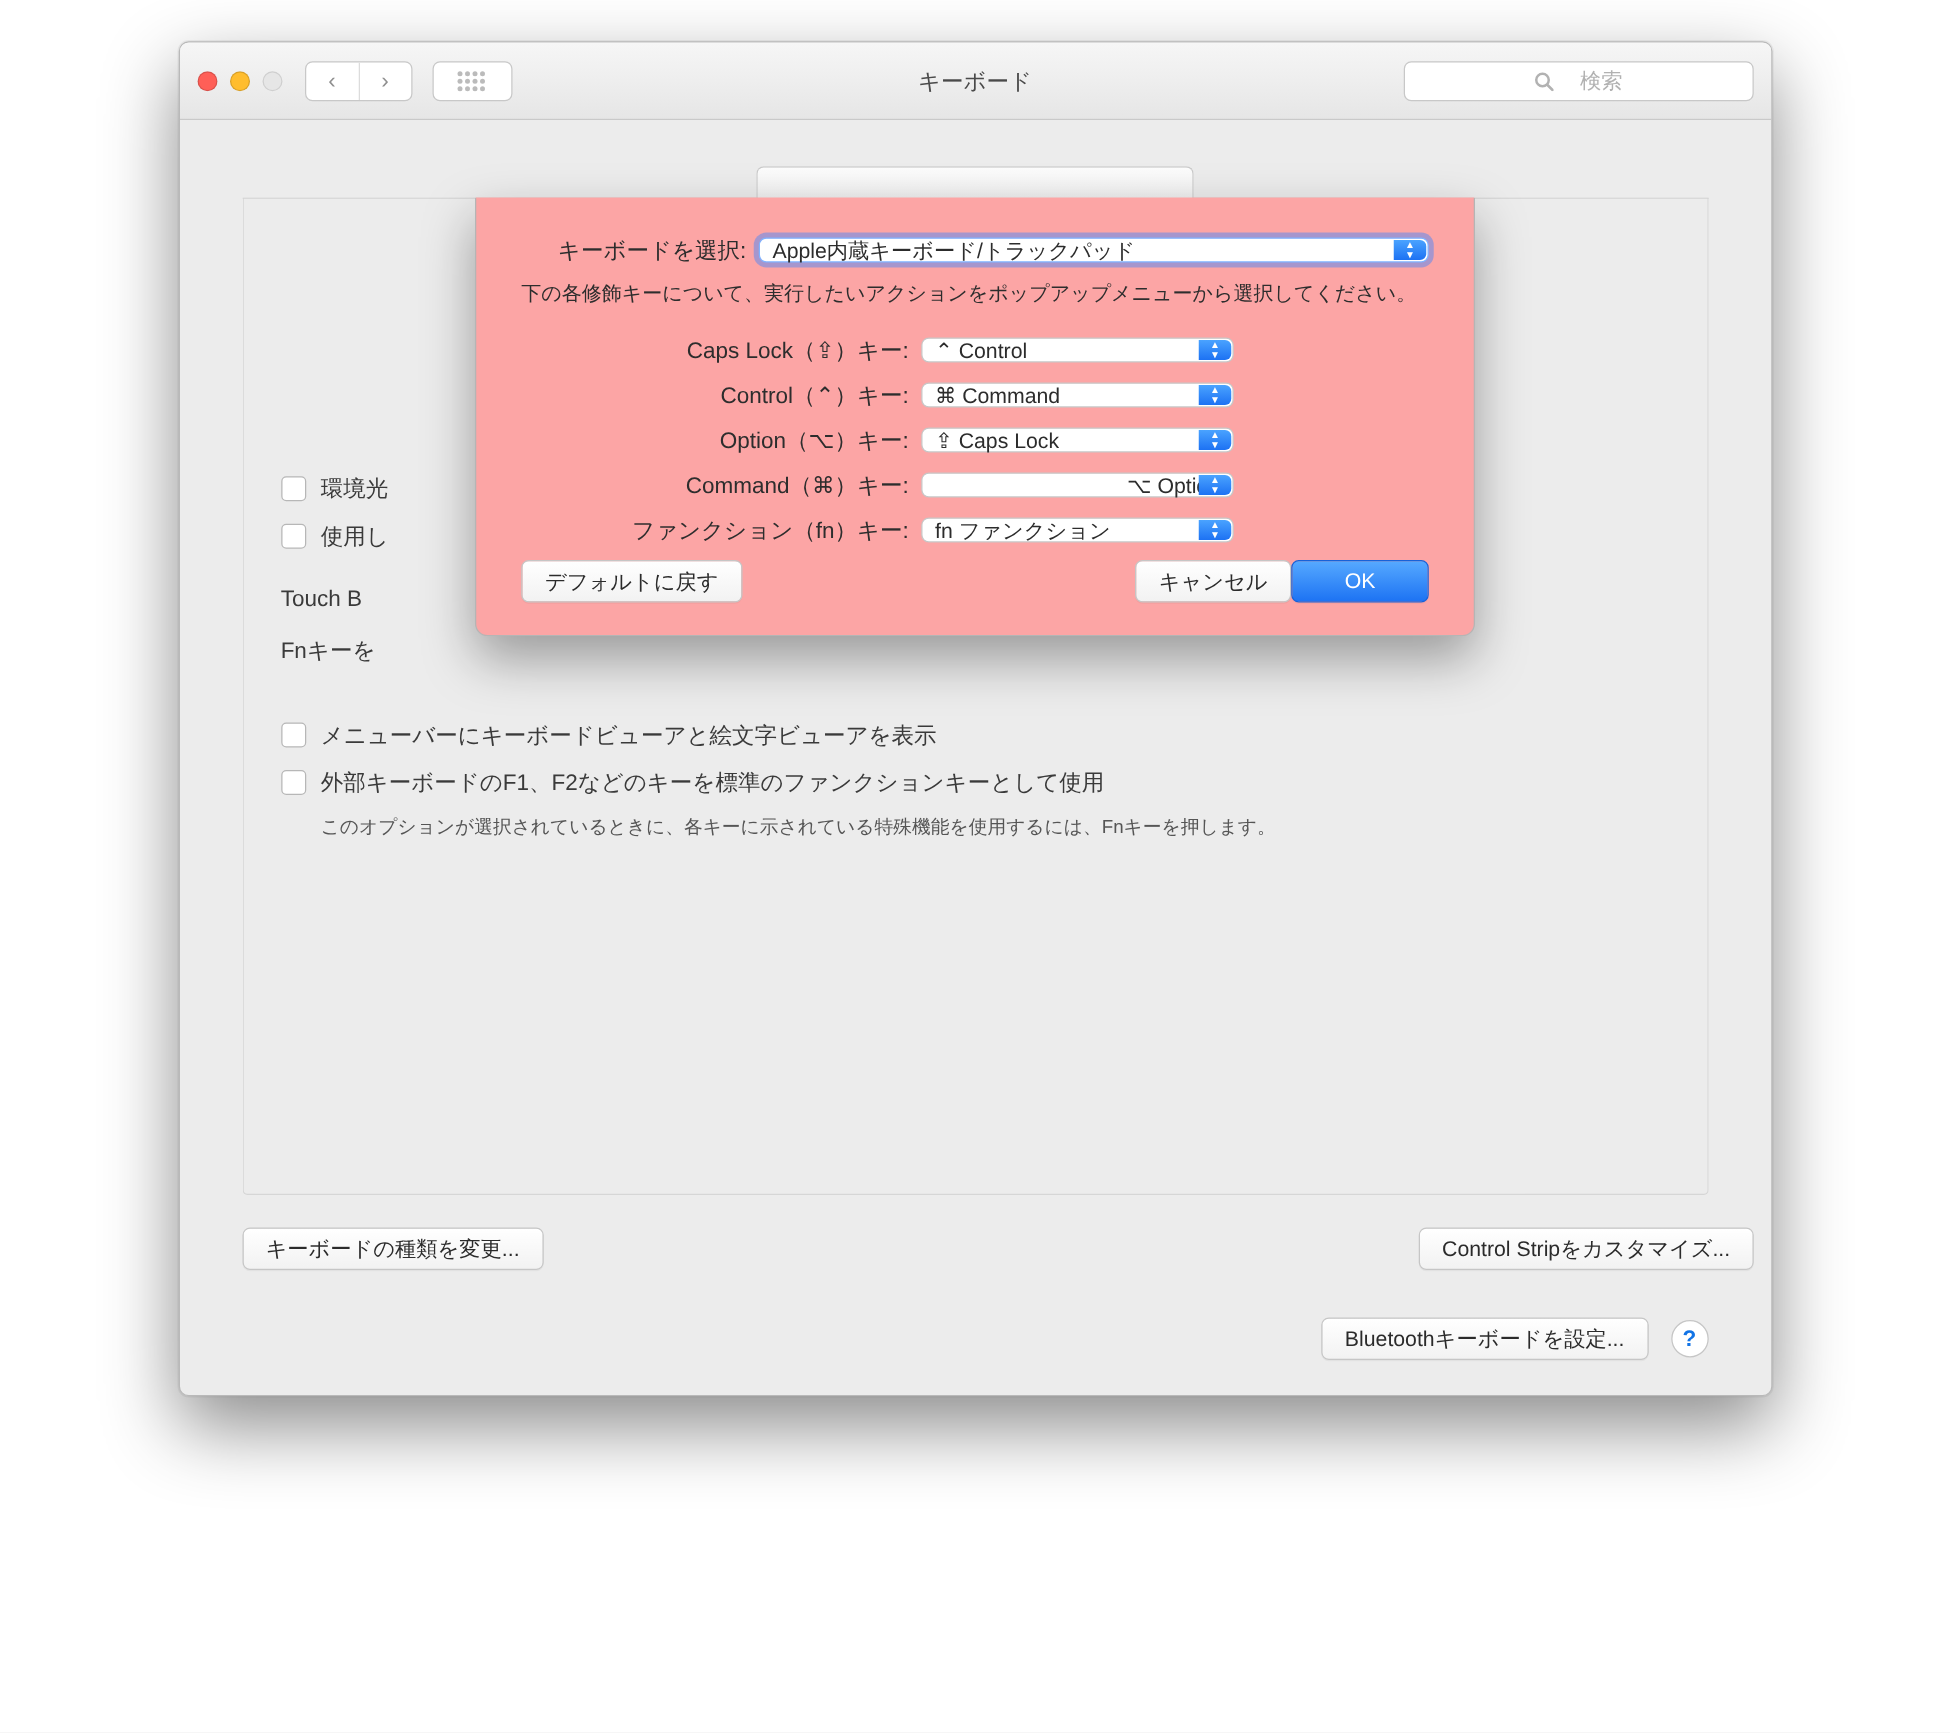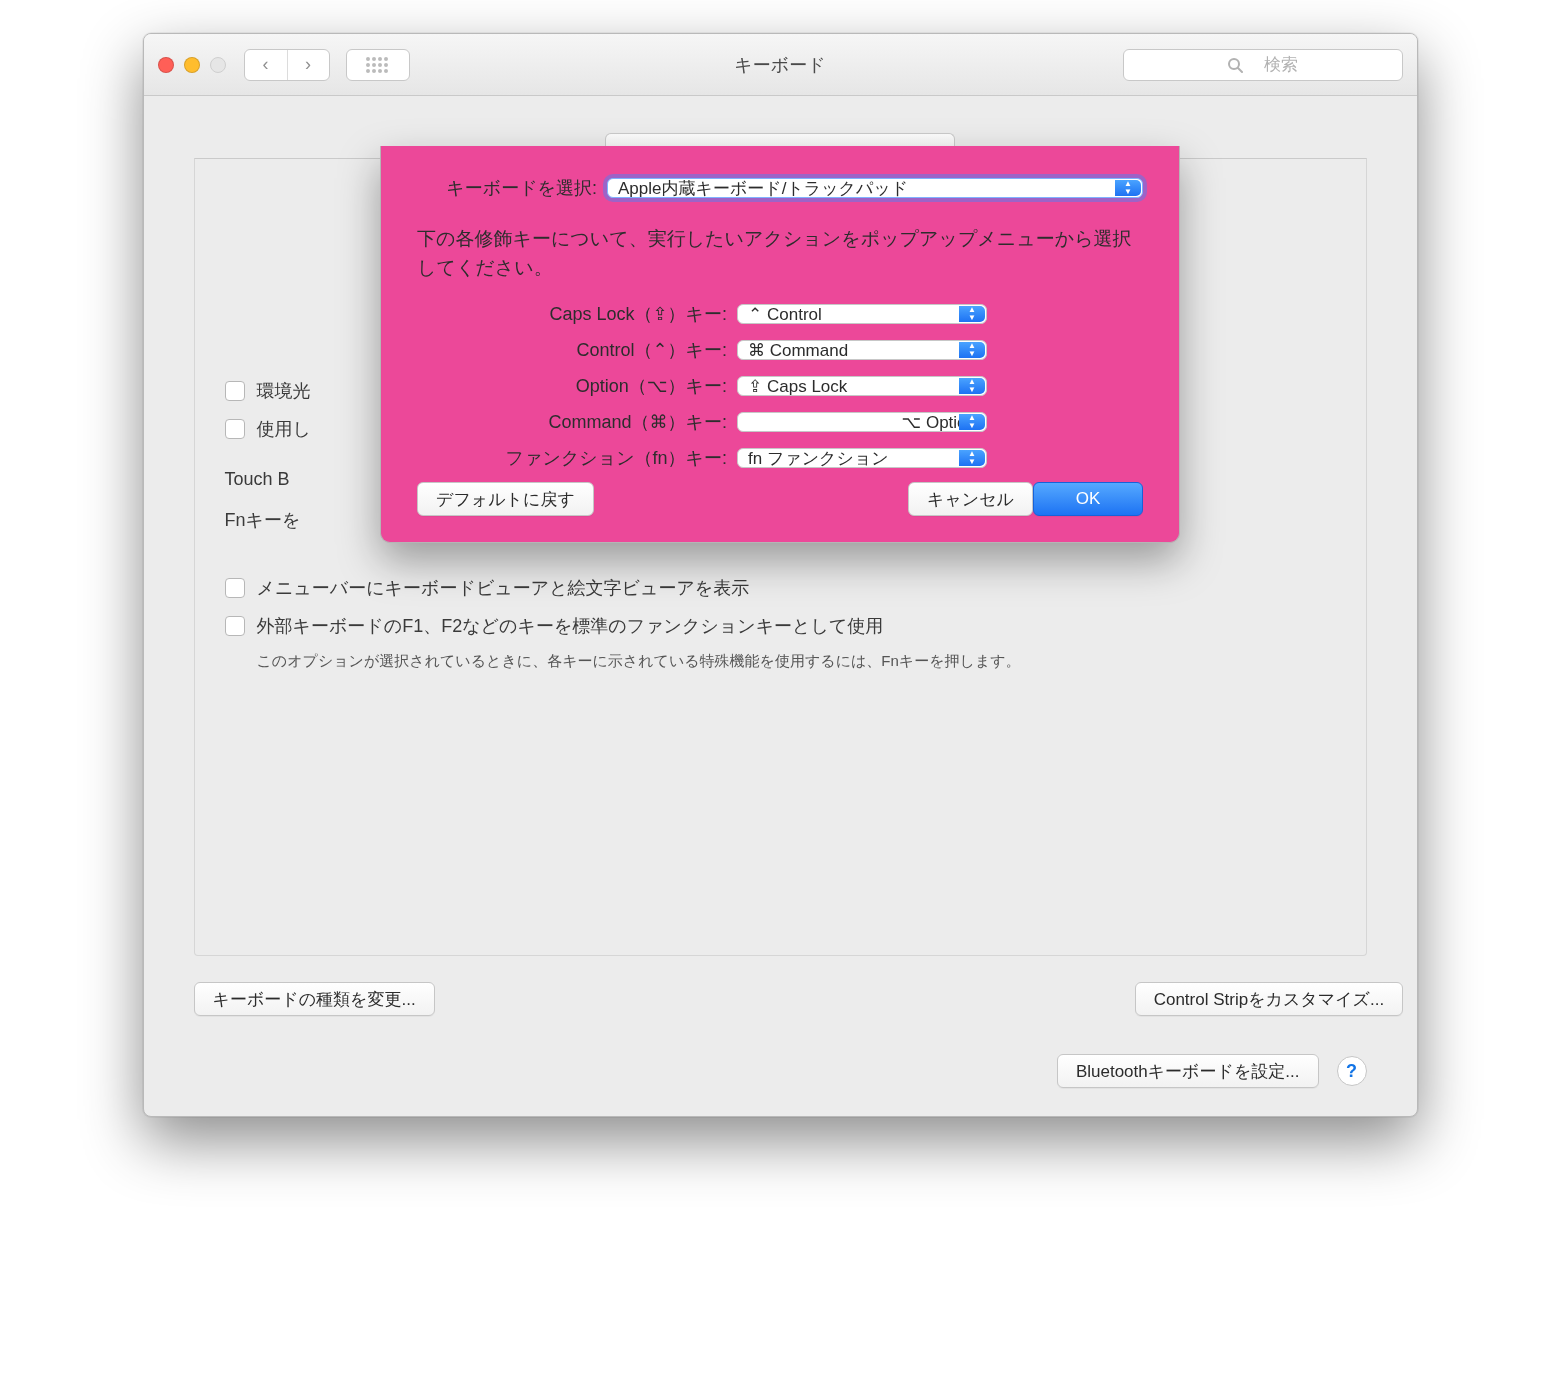--- a/index.html
+++ b/index.html
@@ -81,22 +81,22 @@
   }
   .help {
     width:30px; height:30px; border-radius:50%;
     border:1px solid #c6c6c6; background:#fff;
     display:flex; align-items:center; justify-content:center;
     color:#1274e6; font-size:18px; font-weight:600;
   }
 
   
   .sheet {
-    position:absolute; top:50px; left:50%; transform:translateX(-50%);
-    width:800px; background:#ec4899;
+    position:absolute; top:62px; left:50%; transform:translateX(-50%);
+    width:800px; background:#fca5a5;
     border:1px solid #b5b5b5; border-top:none;
     border-radius:0 0 10px 10px;
     box-shadow:0 18px 42px rgba(0,0,0,0.35);
     padding:30px 36px 26px 36px;
     z-index:5;
   }
   .sheet-row { display:flex; align-items:center; margin-bottom:12px; gap:10px;}
   .sheet-row .lbl { font-size:18px; color:#2d2d2d; text-align:right; flex:0 0 310px;}
   .popup {
     position:relative; flex:1; height:20px;
@@ -107,21 +107,21 @@
   .popup.focus { box-shadow:0 0 0 4px rgba(63,133,255,0.45); border-color:#7fb2ff;}
   .popup .arrows {
     position:absolute; right:1px; top:1px; bottom:1px; width:26px;
     background:linear-gradient(#4aa3ff,#1d72f3);
     border-radius:0 5px 5px 0;
     display:flex; flex-direction:column; align-items:center; justify-content:center;
     color:#fff;
   }
   .popup .arrows::before { content:"▲"; font-size:8px; line-height:8px;}
   .popup .arrows::after { content:"▼"; font-size:8px; line-height:8px;}
-  .instr { font-size:19px; color:#2d2d2d; margin:25px 0 20px 0; line-height:1.5;}
+  .instr { font-size:16px; color:#2d2d2d; margin:12px 0 20px 0; line-height:1.5;}
   .sheet-buttons { display:flex; }
   .sheet-buttons .spacer { flex:1;}
   .mac-btn.primary {
     background:linear-gradient(#56a9ff,#1d73f3);
     color:#fff; border-color:#1862d8;
     min-width:110px; justify-content:center;
   }
   .mac-btn.plain { min-width:110px; justify-content:center;}
 </style>
 </head>

